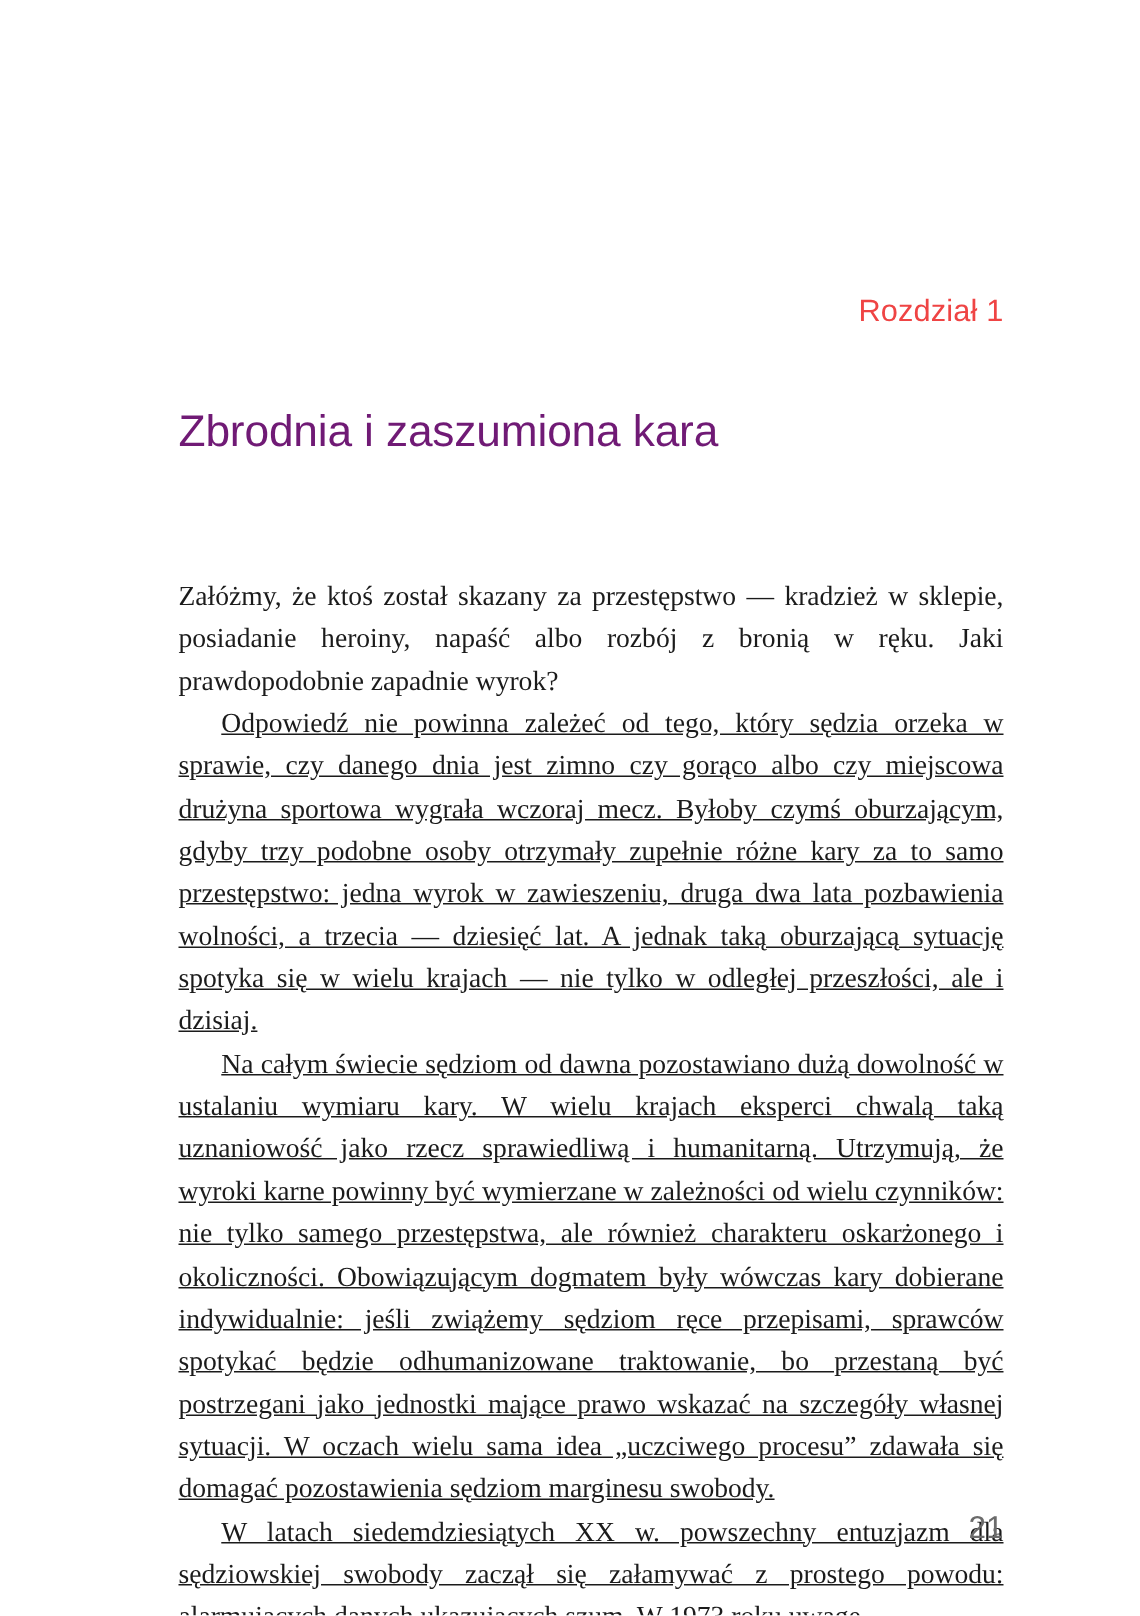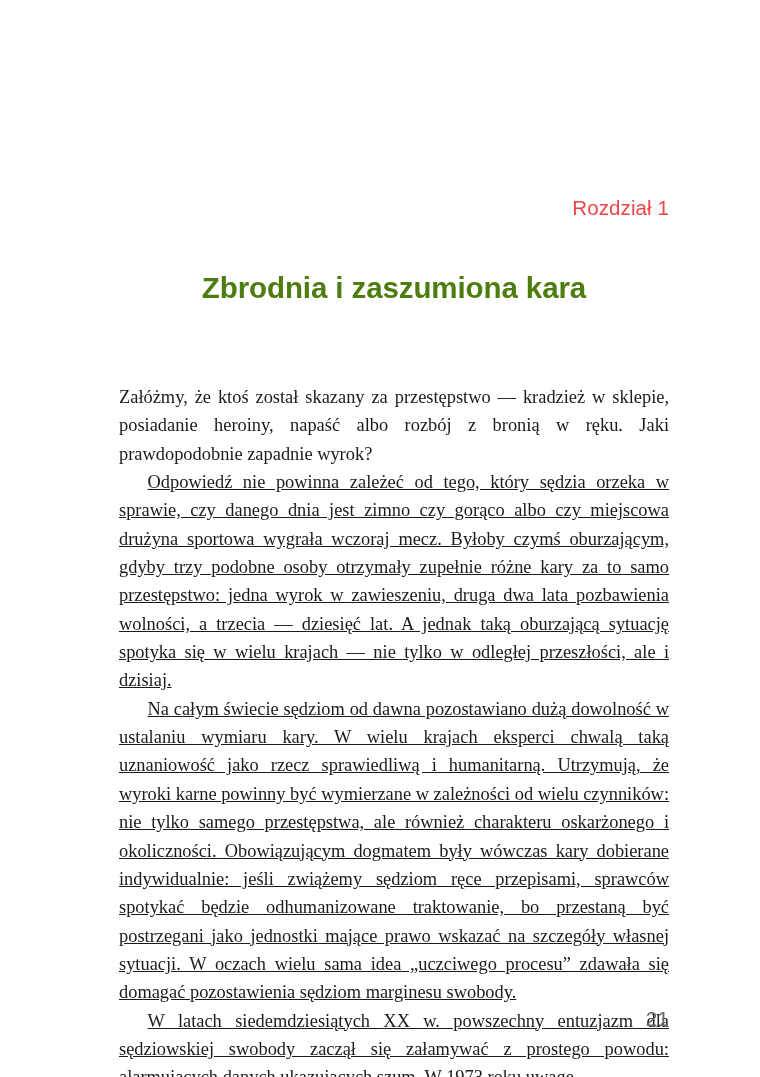--- a/index.html
+++ b/index.html
@@ -41,26 +41,26 @@
     line-height: 1;
     white-space: nowrap;
   }
 
   
   .chapter-title {
     position: absolute;
     top: 252px;
     right: 0;
     width: 100%;
-    text-align: center;
+    text-align: left;
     font-family: "Liberation Sans", sans-serif;
     font-size: 29.5px;
-    font-weight: 700;
+    font-weight: 400;
     letter-spacing: -0.1px;
-    color: #4d7c0f;
+    color: #701a75;
     line-height: 1.1;
     white-space: nowrap;
   }
 
   
   .body-copy {
     position: absolute;
     top: 339px;
     left: 0;
     width: 550px;

